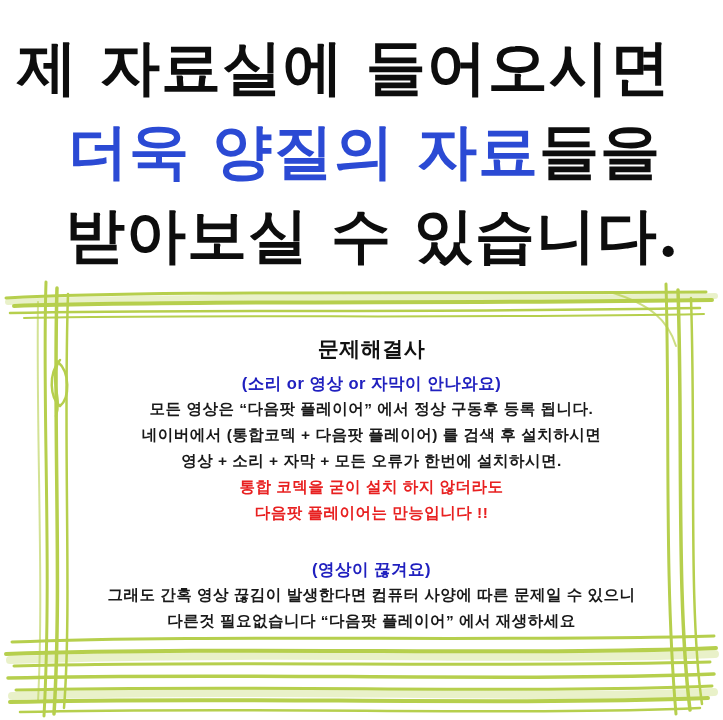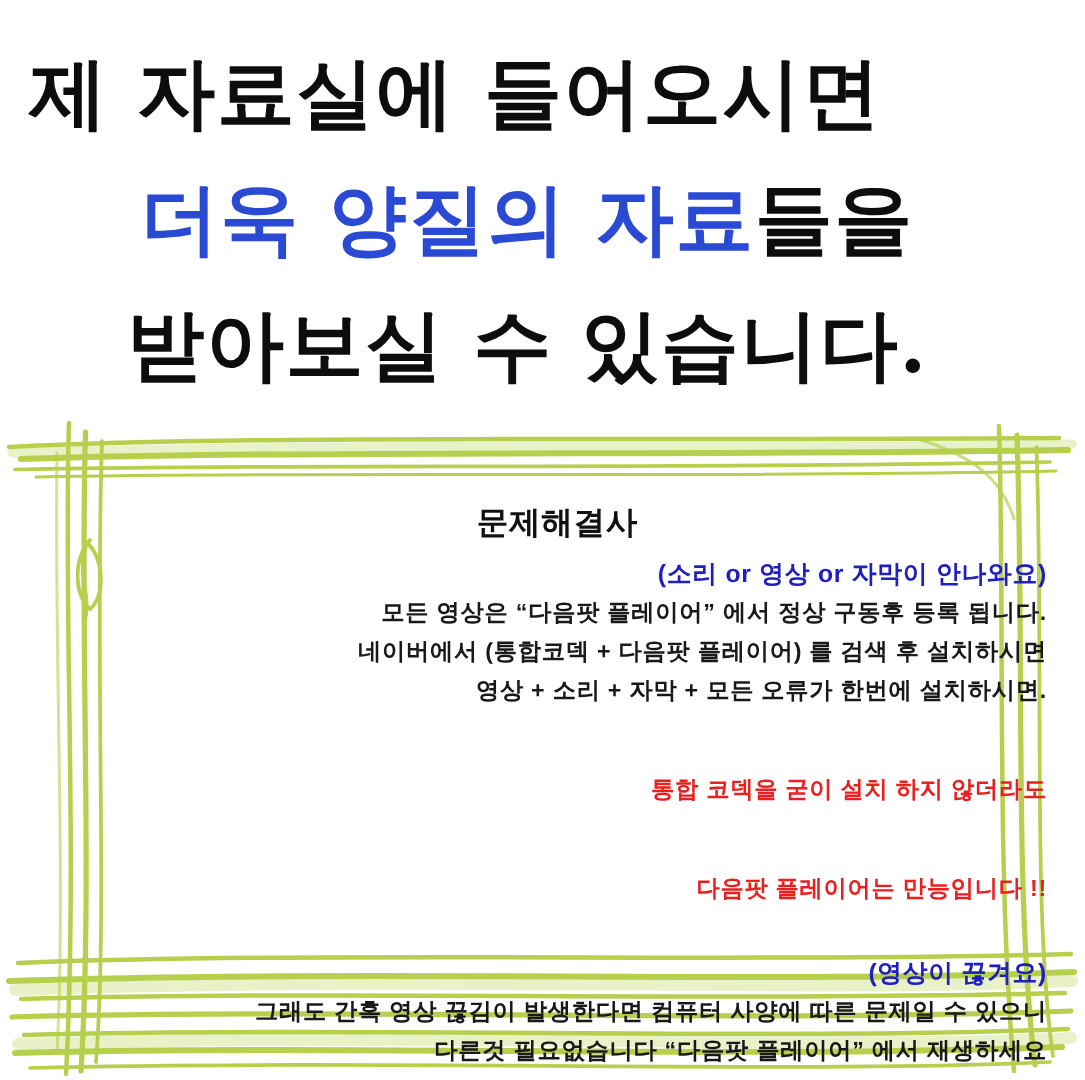--- a/index.html
+++ b/index.html
@@ -8,40 +8,40 @@
     background:#ffffff;
     font-family:"Liberation Sans",sans-serif;
   }
   
   .headline{
     position:absolute;top:0;left:0;width:723px;text-align:center;
     font-family:"DejaVu Serif",serif;
     color:#0d0d0d;
   }
   .headline .hl-line{
-    position:absolute;left:4px;width:599px;
-    font-size:52px;font-weight:600;letter-spacing:1px;white-space:nowrap;
+    position:absolute;left:17px;width:599px;
+    font-size:60px;font-weight:600;letter-spacing:1px;white-space:nowrap;
   }
   .hl-1{top:28px;}
   .hl-2{top:112px;padding-left:48px;}
   .hl-3{top:196px;padding-left:48px;}
   .hl-blue{color:#2b4ad4;}
   
   .frame-svg{position:absolute;left:0;top:276px;width:723px;height:444px;}
   
   .notice{
     position:absolute;top:334px;left:45px;width:653px;
     text-align:center;font-weight:700;color:#191919;
     font-size:15.5px;line-height:26px;letter-spacing:0.5px;
   }
   .notice .title{font-size:21px;line-height:30px;margin-bottom:6px;color:#111;}
   .notice .sub{color:#2020bf;font-size:16.5px;line-height:26px;}
-  .notice .red{color:#e82020;margin-top:40px;}
+  .notice .red{color:#e82020;}
   .notice .gap{height:30px;}
-  .notice .body-line{white-space:nowrap;text-align:right;}
+  .notice .body-line{white-space:nowrap;}
 </style>
 </head>
 <body>
 
 <div class="headline">
   <div class="hl-line hl-1">제 자료실에 들어오시면</div>
   <div class="hl-line hl-2"><span class="hl-blue">더욱 양질의 자료</span><span>들을</span></div>
   <div class="hl-line hl-3">받아보실 수 있습니다.</div>
 </div>
 

